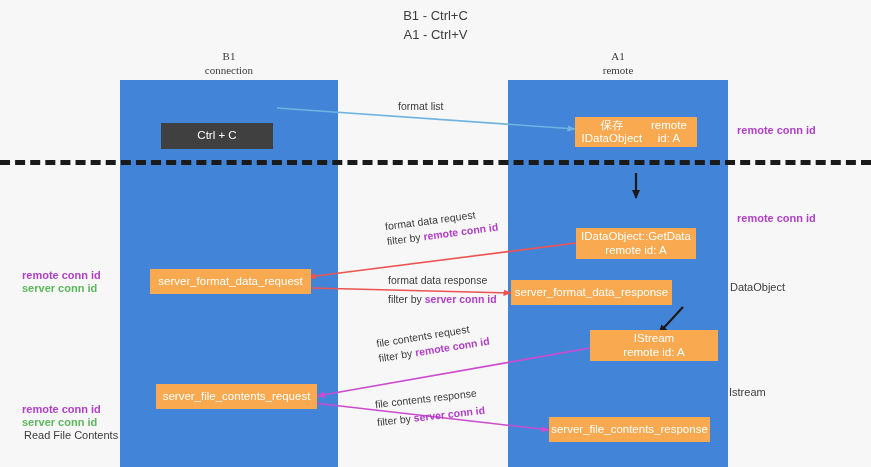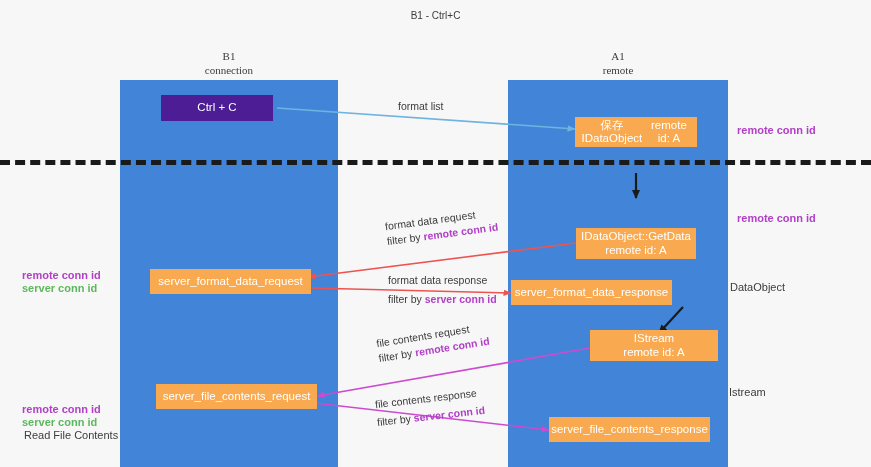--- a/index.html
+++ b/index.html
@@ -8,38 +8,38 @@
     background:#f7f7f7;
     font-family:"Liberation Sans","DejaVu Sans",sans-serif;
     color:#3c3c3c;
   }
   #stage{position:absolute;inset:0;}
   .abs{position:absolute;}
 
   
   .title{
     left:0;top:6px;width:871px;text-align:center;
-    font-size:10px;line-height:19px;color:#3c3c3c;
+    font-size:13px;line-height:19px;color:#3c3c3c;
   }
 
   
   .colhead{
     font-size:11px;line-height:13.5px;text-align:center;color:#3c3c3c;font-family:Liberation Serif, serif;
   }
 
   
   .lane{background:#4285d8;}
 
   
   .box{
     display:flex;align-items:center;justify-content:center;
     text-align:center;color:#ffffff;font-size:11.5px;line-height:13.5px;
     box-sizing:border-box;padding:2px 4px;
   }
-  .box.green{background:#4c1d95;}
+  .box.green{background:#404040;margin-top:28px;}
   .box.orange{background:#f9a94f;}
 
   
   .sidelabel{font-size:11px;line-height:14px;}
   .c-purple{color:#b13fc7;font-weight:bold;}
   .c-green{color:#5cb85c;font-weight:bold;}
   .c-dark{color:#3c3c3c;margin-top:44px;}
 
   
   .edgelabel{
@@ -57,20 +57,21 @@
   svg.overlay{position:absolute;left:0;top:0;width:871px;height:467px;
     pointer-events:none;overflow:visible;}
 </style>
 </head>
 <body>
 
 <div id="stage">
 
   <div class="abs title">
     <div>B1 - Ctrl+C</div>
+    <div>A1 - Ctrl+V</div>
   </div>
 
   <div class="abs colhead" style="left:120px;top:50px;width:218px;">
     <div>B1</div>
     <div>connection</div>
   </div>
   <div class="abs colhead" style="left:508px;top:50px;width:220px;">
     <div>A1</div>
     <div>remote</div>
   </div>

